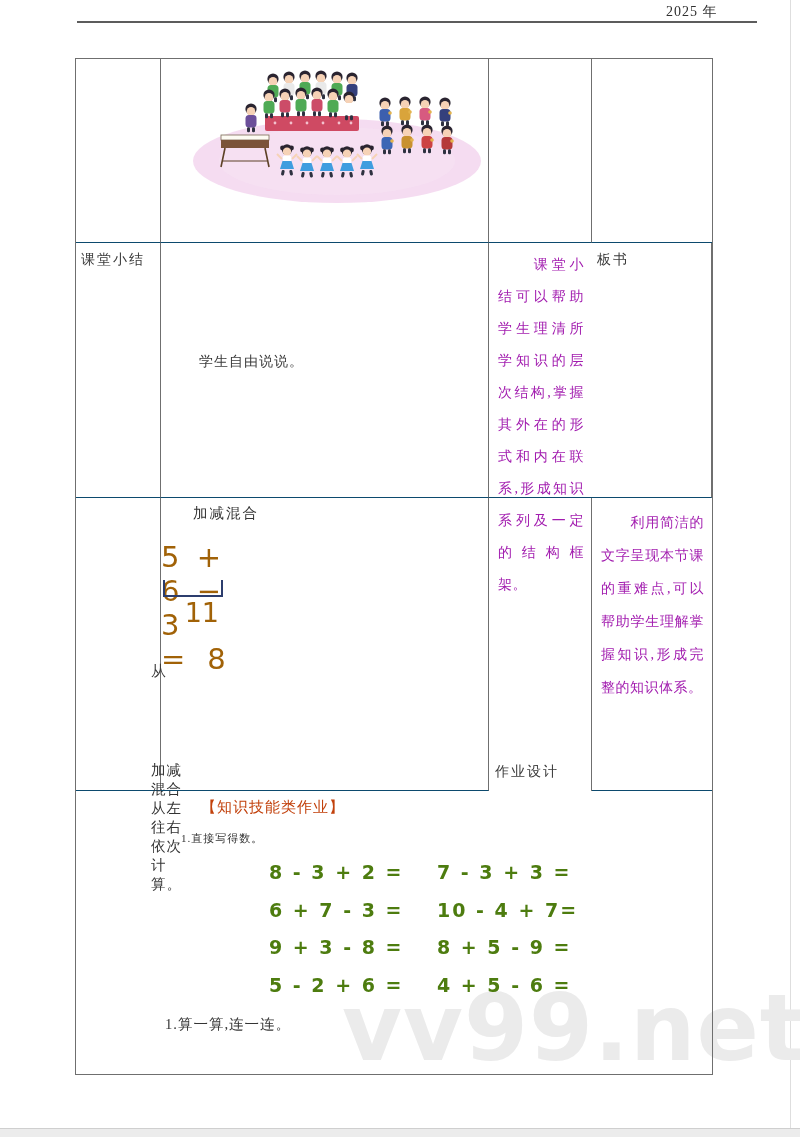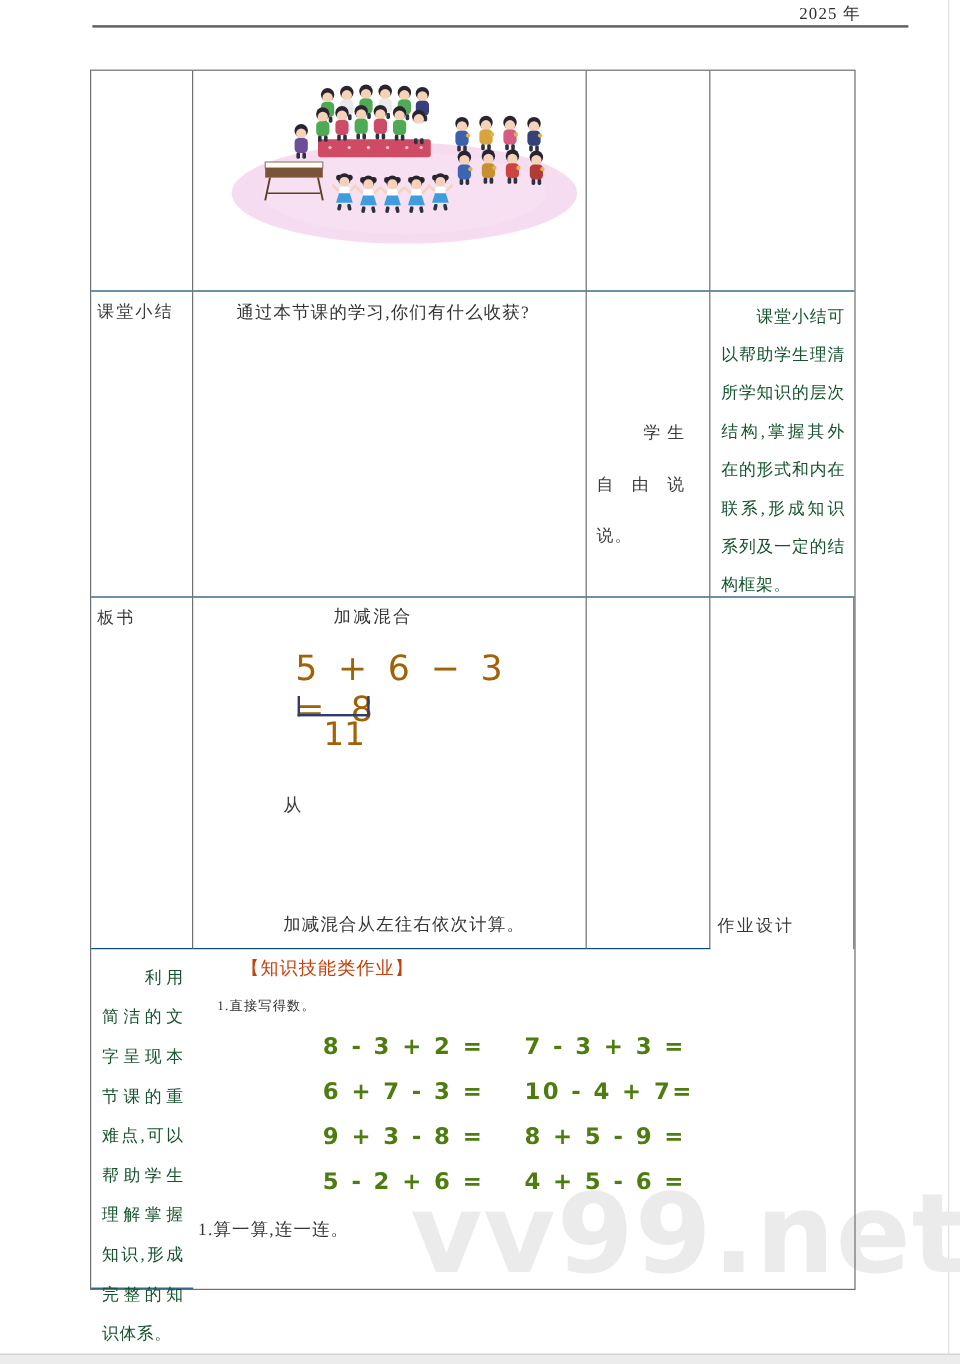--- a/index.html
+++ b/index.html
@@ -24,21 +24,21 @@
   .last-col{border-right:none;}
   .last-row{border-bottom:none;}
   .span3{grid-column:2/5;}
   
   .row-label{padding:8px 0 0 5px;font-size:14px;letter-spacing:2px;color:#3a3a3a;}
   .row-label.bottom{display:flex;align-items:flex-end;padding:0 0 10px 6px;}
   .question-cell{padding:8px 10px 0 8px;font-size:14.5px;letter-spacing:1px;text-indent:28px;color:#343434;}
   .student-cell{padding:97px 20px 0 8px;font-size:14px;line-height:43px;letter-spacing:1px;
                 color:#3a3a3a;text-align:justify;}
   .comment-cell{padding:6px 8px 0 9px;font-size:14px;line-height:32px;letter-spacing:0.5px;
-                color:#14532d;text-align:justify;}
+                color:#a21caf;text-align:justify;}
   .comment-cell.board{padding-top:8px;line-height:33px;}
   
   .board-title{position:absolute;left:0;top:6px;width:300px;text-align:center;
                font-size:14.5px;letter-spacing:2px;color:#343434;font-family:Liberation Mono, monospace;}
   .math{font-family:"DejaVu Sans","Liberation Sans",sans-serif;color:#a16207;}
   .equation{position:absolute;left:85px;top:42px;font-size:29px;font-weight:500;letter-spacing:4px;}
   .equation .answer{margin-left:18px;letter-spacing:0;}
   .eq-bracket{position:absolute;left:87px;top:82px;width:56px;height:15px;
               border-left:2px solid #2c3d6d;border-right:2px solid #2c3d6d;border-bottom:2px solid #2c3d6d;}
   .eq-partial{position:absolute;left:87px;top:99px;width:56px;text-align:right;
@@ -147,21 +147,20 @@
         <circle cx="205" cy="72" r="1.8" fill="#e3b34c"></circle>
           <circle cx="225" cy="71" r="1.8" fill="#e3b34c"></circle>
         <circle cx="245" cy="71" r="1.8" fill="#e3b34c"></circle>
           <circle cx="265" cy="72" r="1.8" fill="#e3b34c"></circle>
       </svg>
     </div>
     <div class="c"></div>
     <div class="c last-col"></div>
 
     <div class="c row-label">课堂小结</div>
-    <div class="c question-cell">通过本节课的学习,你们有什么收获?</div>
     <div class="c student-cell">　　学生自由说说。</div>
     <div class="c last-col comment-cell">　　课堂小结可以帮助学生理清所学知识的层次结构,掌握其外在的形式和内在联系,形成知识系列及一定的结构框架。</div>
 
     <div class="c row-label">板书</div>
     <div class="c">
       <div class="board-title">加减混合</div>
       <div class="equation math"><span>5 + 6 − 3 =</span><span class="answer">8</span></div>
       <div class="eq-bracket"></div>
       <div class="eq-partial math">11</div>
       <div class="board-cong">从</div>

